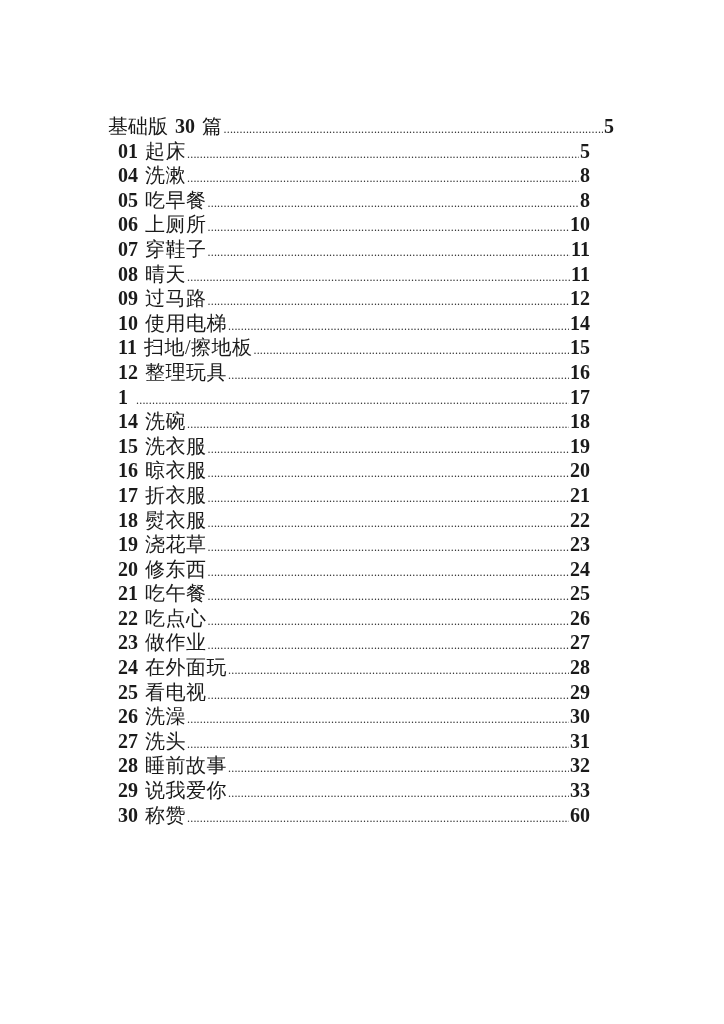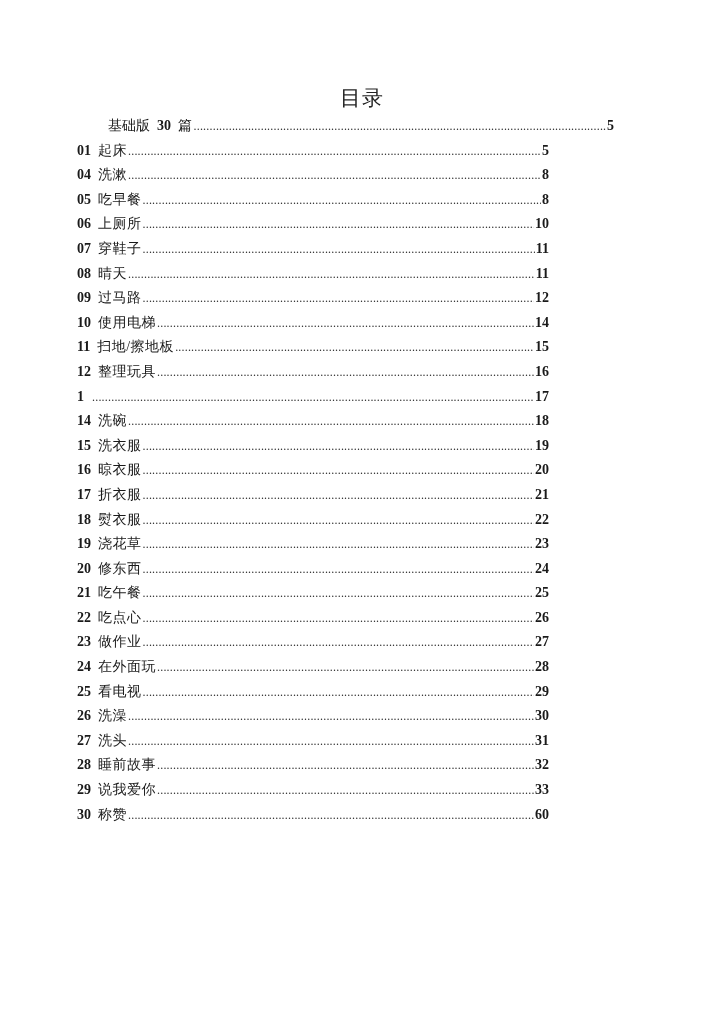--- a/index.html
+++ b/index.html
@@ -40,30 +40,30 @@
       width: 724px;
       margin: 0;
       padding: 0;
       list-style: none;
     }
     .toc-row {
       position: relative;
       height: 24.6px;
       display: flex;
       align-items: baseline;
-      font-size: 14px;
+      font-size: 20px;
       line-height: 24.6px;
       cursor: pointer;
     }
     .toc-row.level-1 {
       margin-left: 108px;
       width: 506px;
     }
     .toc-row.level-2 {
-      margin-left: 77px;
+      margin-left: 118px;
       width: 472px;
     }
     .toc-num {
       font-weight: bold;
       white-space: nowrap;
       margin-right: 7px;
     }
     .toc-prefix {
       white-space: nowrap;
       margin-right: 7px;
@@ -87,21 +87,20 @@
     .toc-page {
       white-space: nowrap;
       font-weight: bold;
       text-align: right;
     }
   </style>
 </head>
 <body>
 
 <div class="page">
-  <h1 class="toc-title">目录</h1>
 
   <ul class="toc-list">
     <li class="toc-row level-1">
       <span class="toc-prefix">基础版</span>
       <span class="toc-num">30</span>
       <span class="toc-label">篇</span>
       <span class="toc-leader"></span>
       <span class="toc-page">5</span>
     </li>
   <li class="toc-row level-2">

